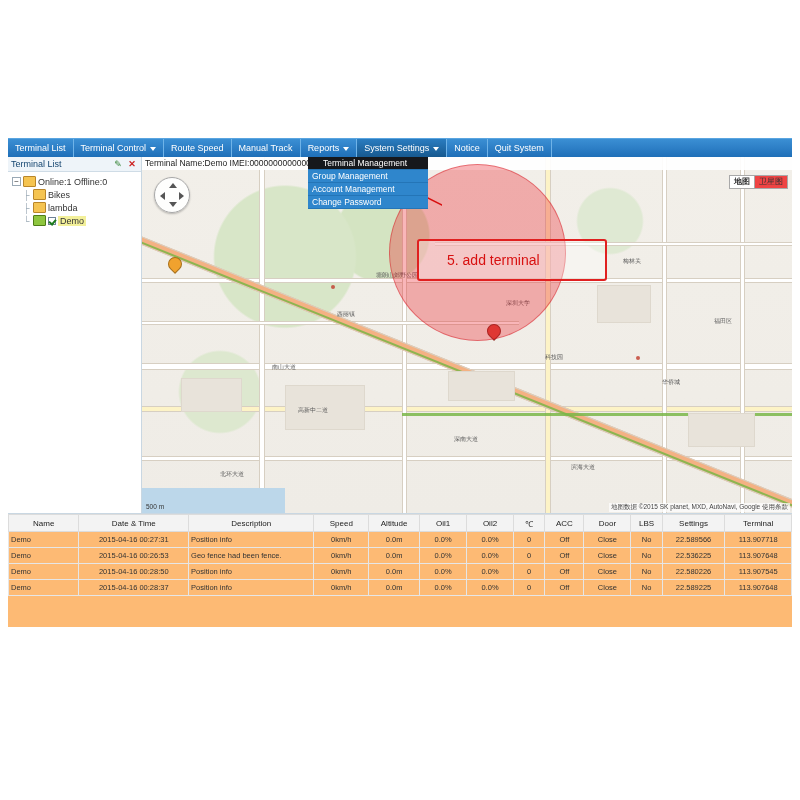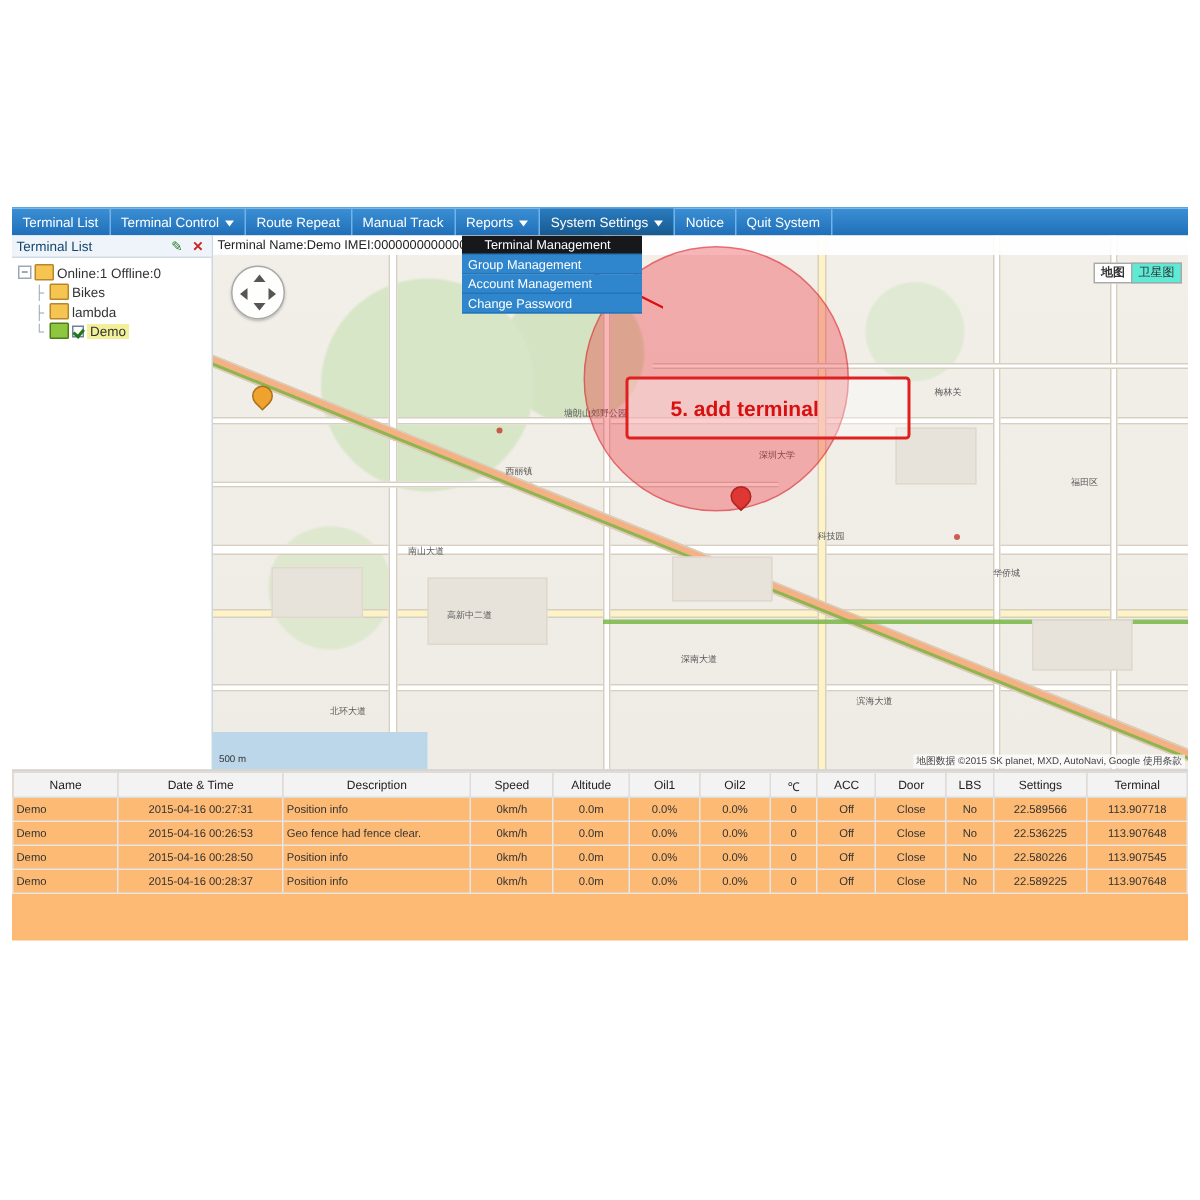--- a/index.html
+++ b/index.html
@@ -246,21 +246,21 @@
   .pan-down  { left: 14px; bottom: 5px; border-left: 4px solid transparent; border-right: 4px solid transparent; border-top: 5px solid #555; }
   .pan-left  { left: 5px; top: 14px; border-top: 4px solid transparent; border-bottom: 4px solid transparent; border-right: 5px solid #555; }
   .pan-right { right: 5px; top: 14px; border-top: 4px solid transparent; border-bottom: 4px solid transparent; border-left: 5px solid #555; }
 
   .map-type-ctrl {
     position: absolute; right: 4px; top: 18px;
     display: flex; z-index: 25;
     font-size: 8px;
   }
   .map-type-btn {
-    background: #5eead4; border: 1px solid #a9a9a9; color: #333;
+    background: #ef4444; border: 1px solid #a9a9a9; color: #333;
     padding: 1px 4px; line-height: 10px; margin-left: -1px;
   }
   .map-type-btn.sel { background: #ffffff; font-weight: bold; }
 
   .map-marker {
     position: absolute;
     width: 12px; height: 16px;
     z-index: 26;
   }
   .map-marker .pin {
@@ -308,27 +308,26 @@
     border: 1px solid rgba(210, 20, 28, 0.45);
     z-index: 40;
   }
   .annot-box {
     position: absolute;
     border: 2px solid #e02020;
     border-radius: 3px;
     background: rgba(255,255,255,0.35);
     color: #d81010;
     font-size: 14px;
-    font-weight: bold;
+    font-weight: normal;
     display: flex;
     align-items: center;
     padding-left: 28px;
     box-sizing: border-box;
     z-index: 45;
-    margin-top: 12px;
   }
   .annot-svg { position: absolute; inset: 0; z-index: 44; pointer-events: none; }
 
   
   .table-area {
     position: relative;
     height: 113px;
     background: #fdba74;
     border-top: 1px solid #c9d7e2;
     overflow: hidden;
@@ -365,21 +364,21 @@
 
 
   <div class="menubar">
     <div class="menu-item">
       <span>Terminal List</span>
     </div>
     <div class="menu-item">
       <span>Terminal Control</span><span class="caret"></span>
     </div>
     <div class="menu-item">
-      <span>Route Repeat</span>
+      <span>Route Speed</span>
     </div>
     <div class="menu-item">
       <span>Manual Track</span>
     </div>
     <div class="menu-item">
       <span>Reports</span><span class="caret"></span>
     </div>
     <div class="menu-item active">
       <span>System Settings</span><span class="caret"></span>
     </div>
@@ -558,21 +557,21 @@
             <td class="c">0</td>
             <td class="c">Off</td>
             <td class="c">Close</td>
             <td class="c">No</td>
             <td class="c">22.589566</td>
             <td class="c">113.907718</td>
           </tr>
           <tr>
             <td class="l">Demo</td>
             <td class="c">2015-04-16 00:26:53</td>
-            <td class="l">Geo fence had fence clear.</td>
+            <td class="l">Geo fence had been fence.</td>
             <td class="c">0km/h</td>
             <td class="c">0.0m</td>
             <td class="c">0.0%</td>
             <td class="c">0.0%</td>
             <td class="c">0</td>
             <td class="c">Off</td>
             <td class="c">Close</td>
             <td class="c">No</td>
             <td class="c">22.536225</td>
             <td class="c">113.907648</td>

